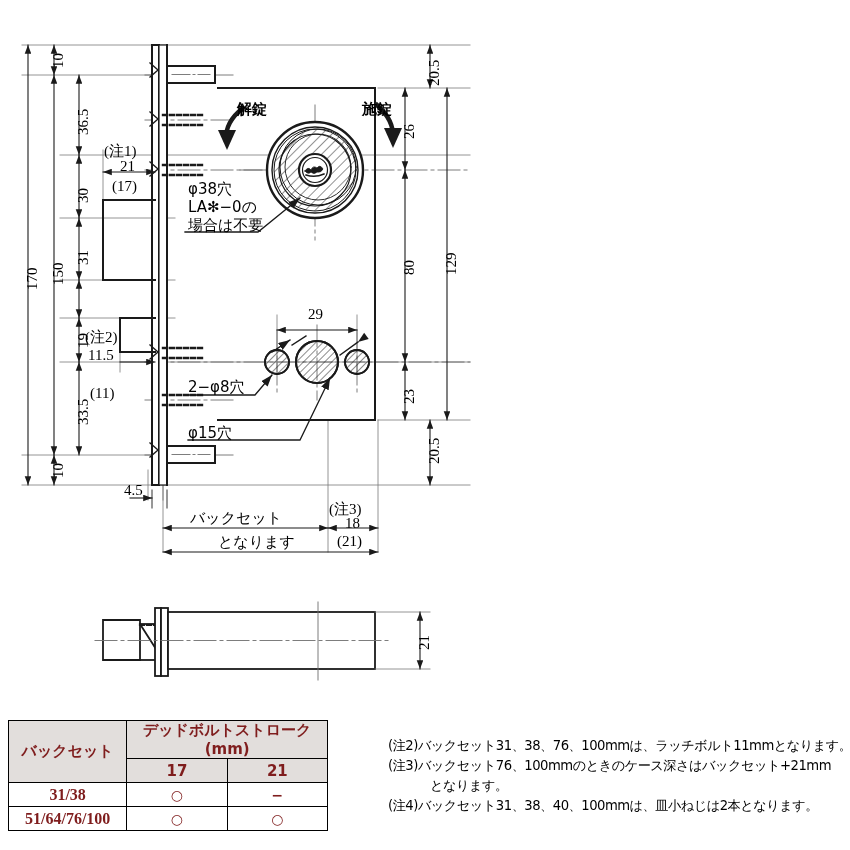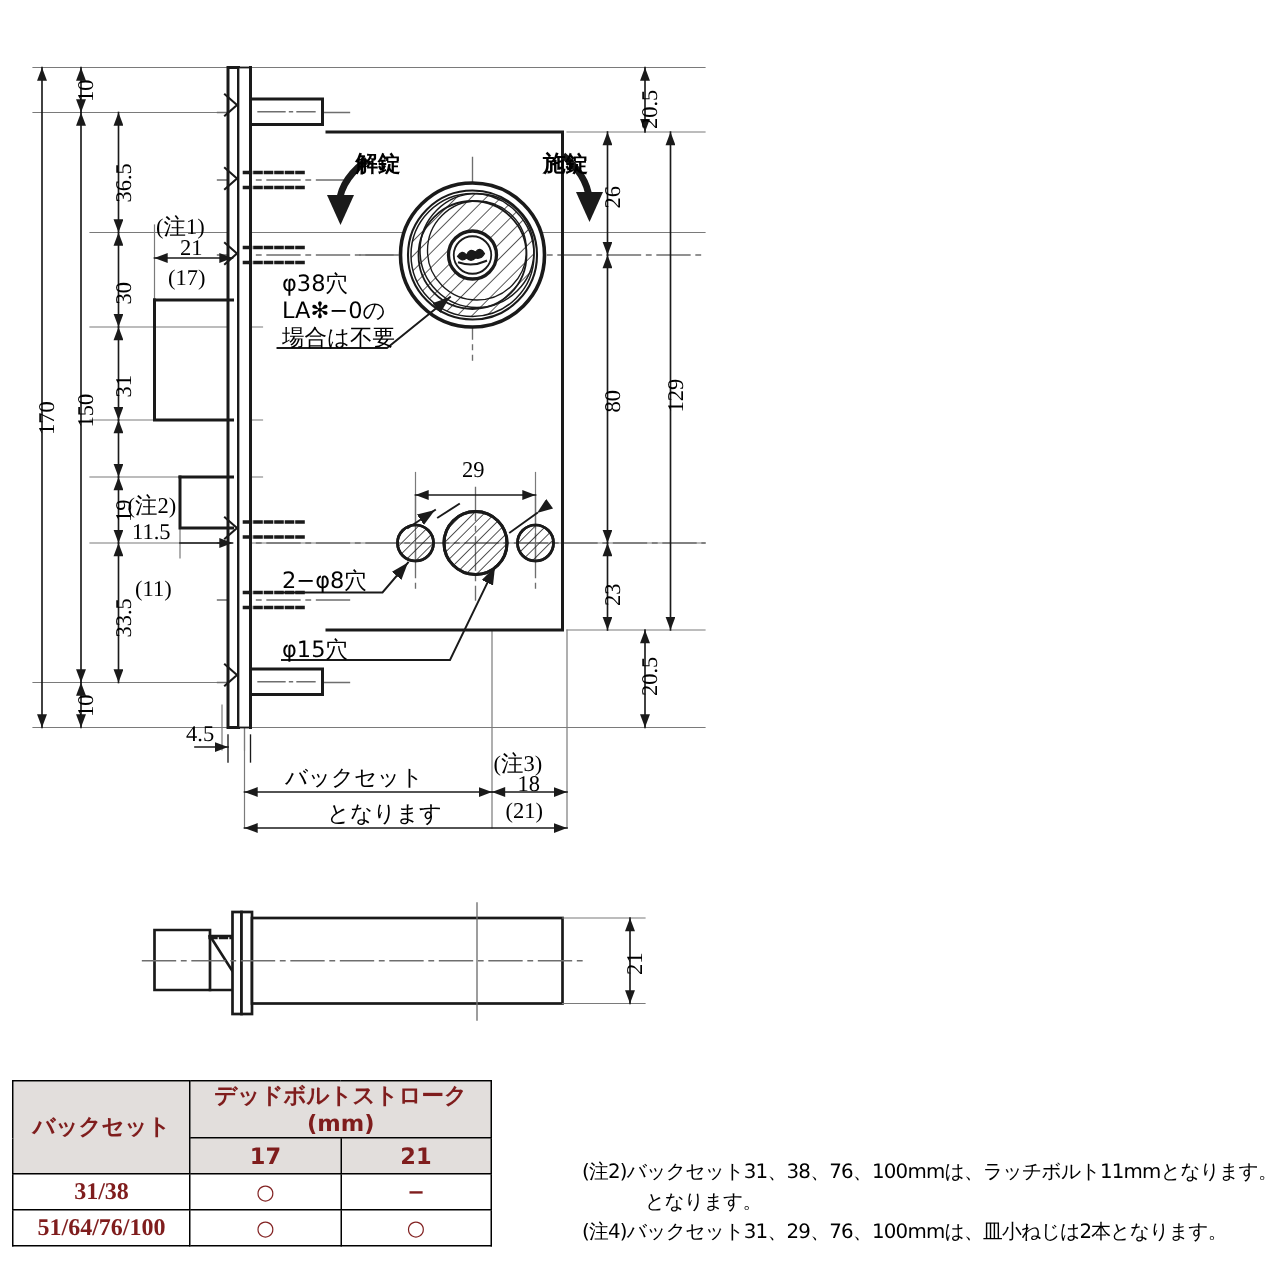--- a/index.html
+++ b/index.html
@@ -20,21 +20,21 @@
   table.strokes thead th{background:#e2dedc;}
   table.strokes tbody td{background:#fff;font-weight:bold;
     font-family:"Liberation Serif","DejaVu Serif",serif;font-size:16px;}
   table.strokes tbody td.mark{font-family:"DejaVu Sans",sans-serif;font-size:14px;}
   .th-bs{width:118px;}
   .th-num{width:101px;}
 
   
   .notes{position:absolute;left:388px;top:736px;width:460px;
     font-family:"DejaVu Sans","Liberation Sans",sans-serif;
-    font-size:13.2px;line-height:1.52;letter-spacing:-0.5px;margin-top:36px;}
+    font-size:13.2px;line-height:1.52;letter-spacing:-0.5px;}
   .note-row{white-space:nowrap;}
   .note-cont{padding-left:42px;white-space:nowrap;}
 
   
   .lbl{position:absolute;white-space:nowrap;font-size:15px;
        font-family:"Liberation Serif","DejaVu Serif",serif;}
   .lbl.jp{font-family:"DejaVu Sans","Liberation Sans",sans-serif;font-size:15px;}
   .lbl.rot{transform-origin:0 0;transform:rotate(-90deg);}
 </style>
 </head>
@@ -349,19 +349,22 @@
         </tr>
       </tbody>
     </table>
 
   </div>
 
   <div class="notes">
     <div class="note-row">
       <span>(注2)</span><span>バックセット31、38、76、100mmは、ラッチボルト11mmとなります。</span>
     </div>
+    <div class="note-row">
+      <span>(注3)</span><span>バックセット76、100mmのときのケース深さはバックセット+21mm</span>
+    </div>
     <div class="note-cont">となります。</div>
     <div class="note-row">
-      <span>(注4)</span><span>バックセット31、29、76、100mmは、皿小ねじは2本となります。</span>
+      <span>(注4)</span><span>バックセット31、38、40、100mmは、皿小ねじは2本となります。</span>
     </div>
   </div>
 
 </div>
 
 </body></html>

